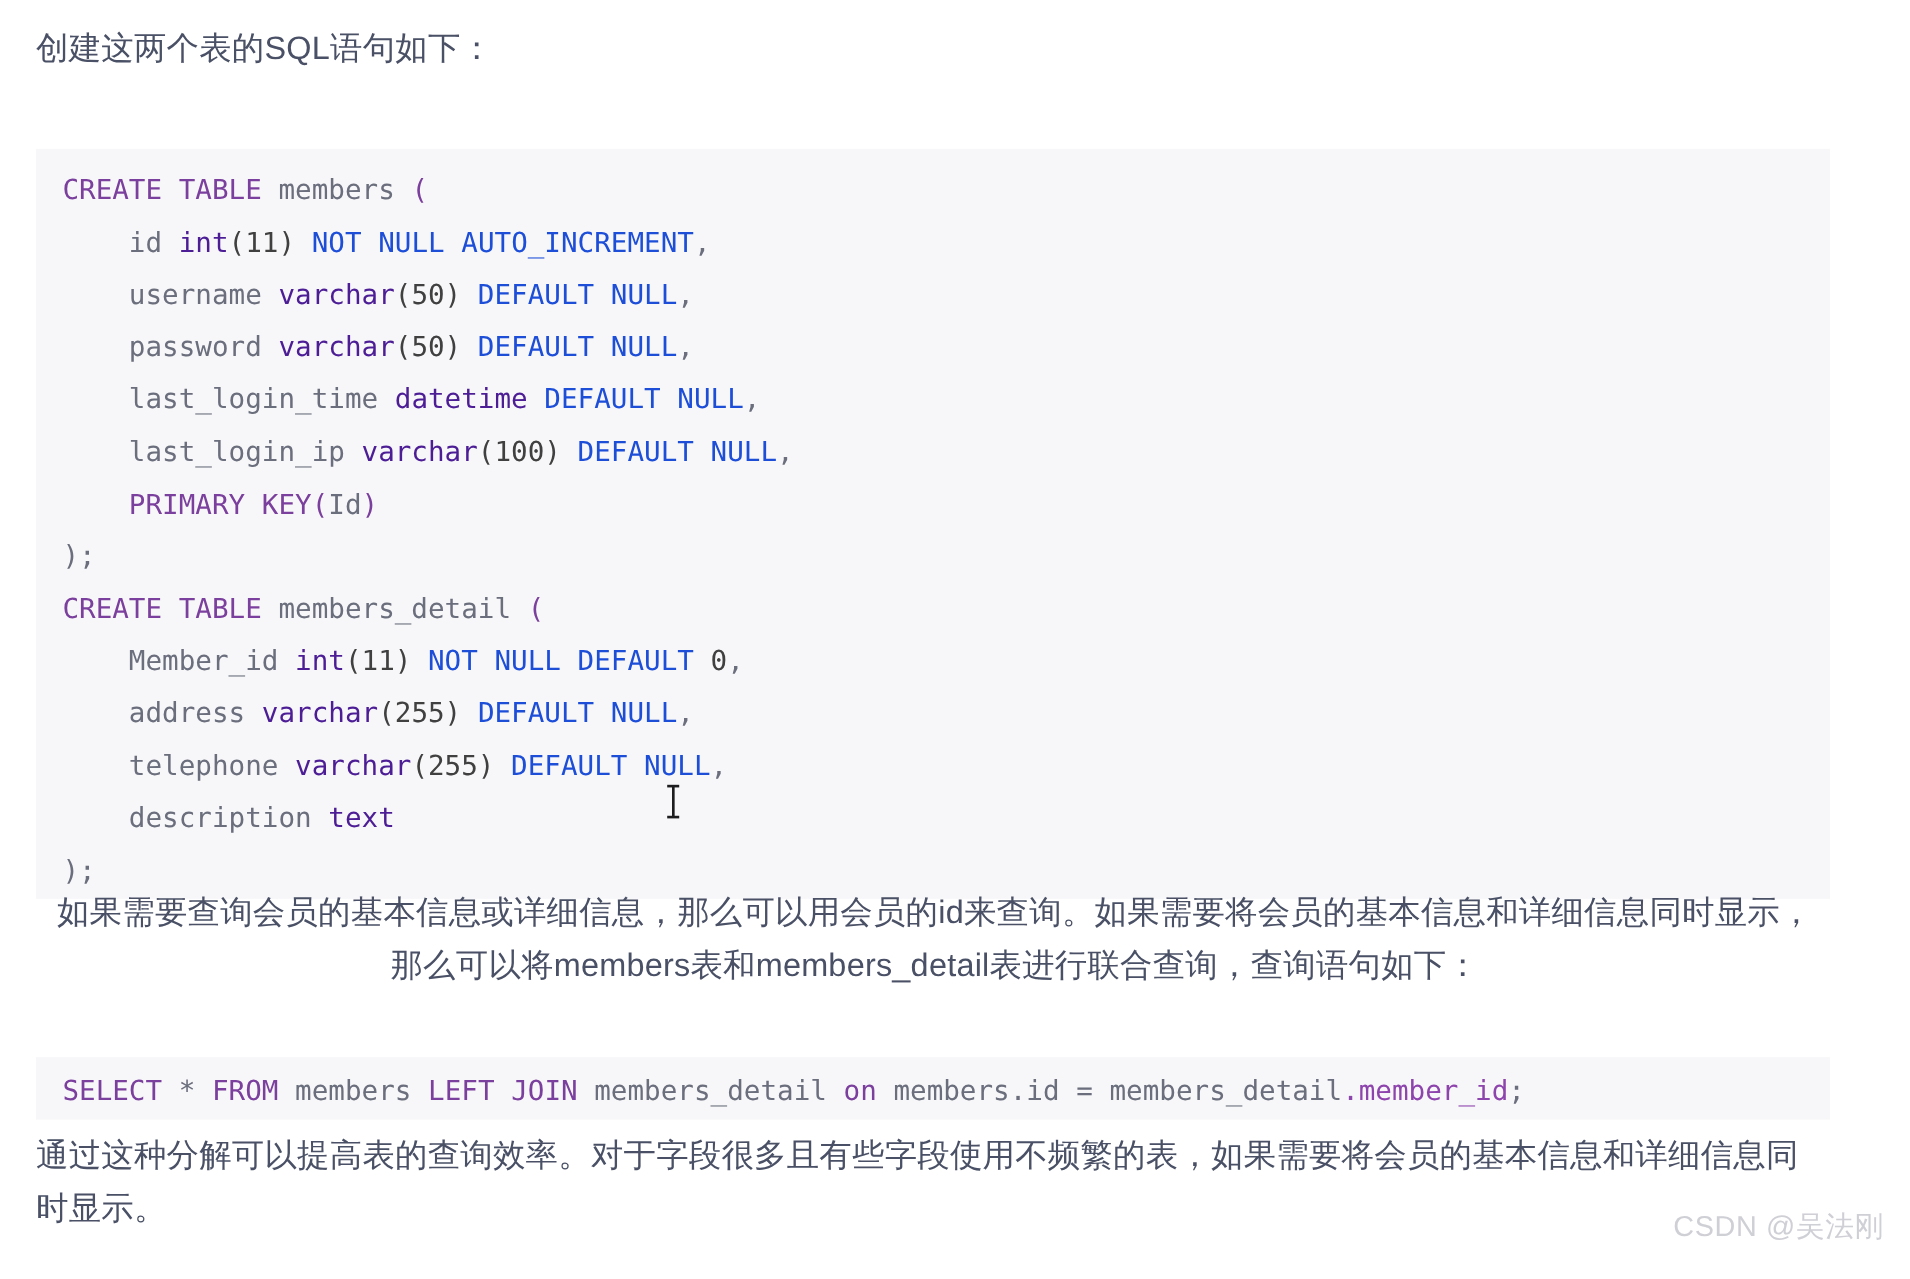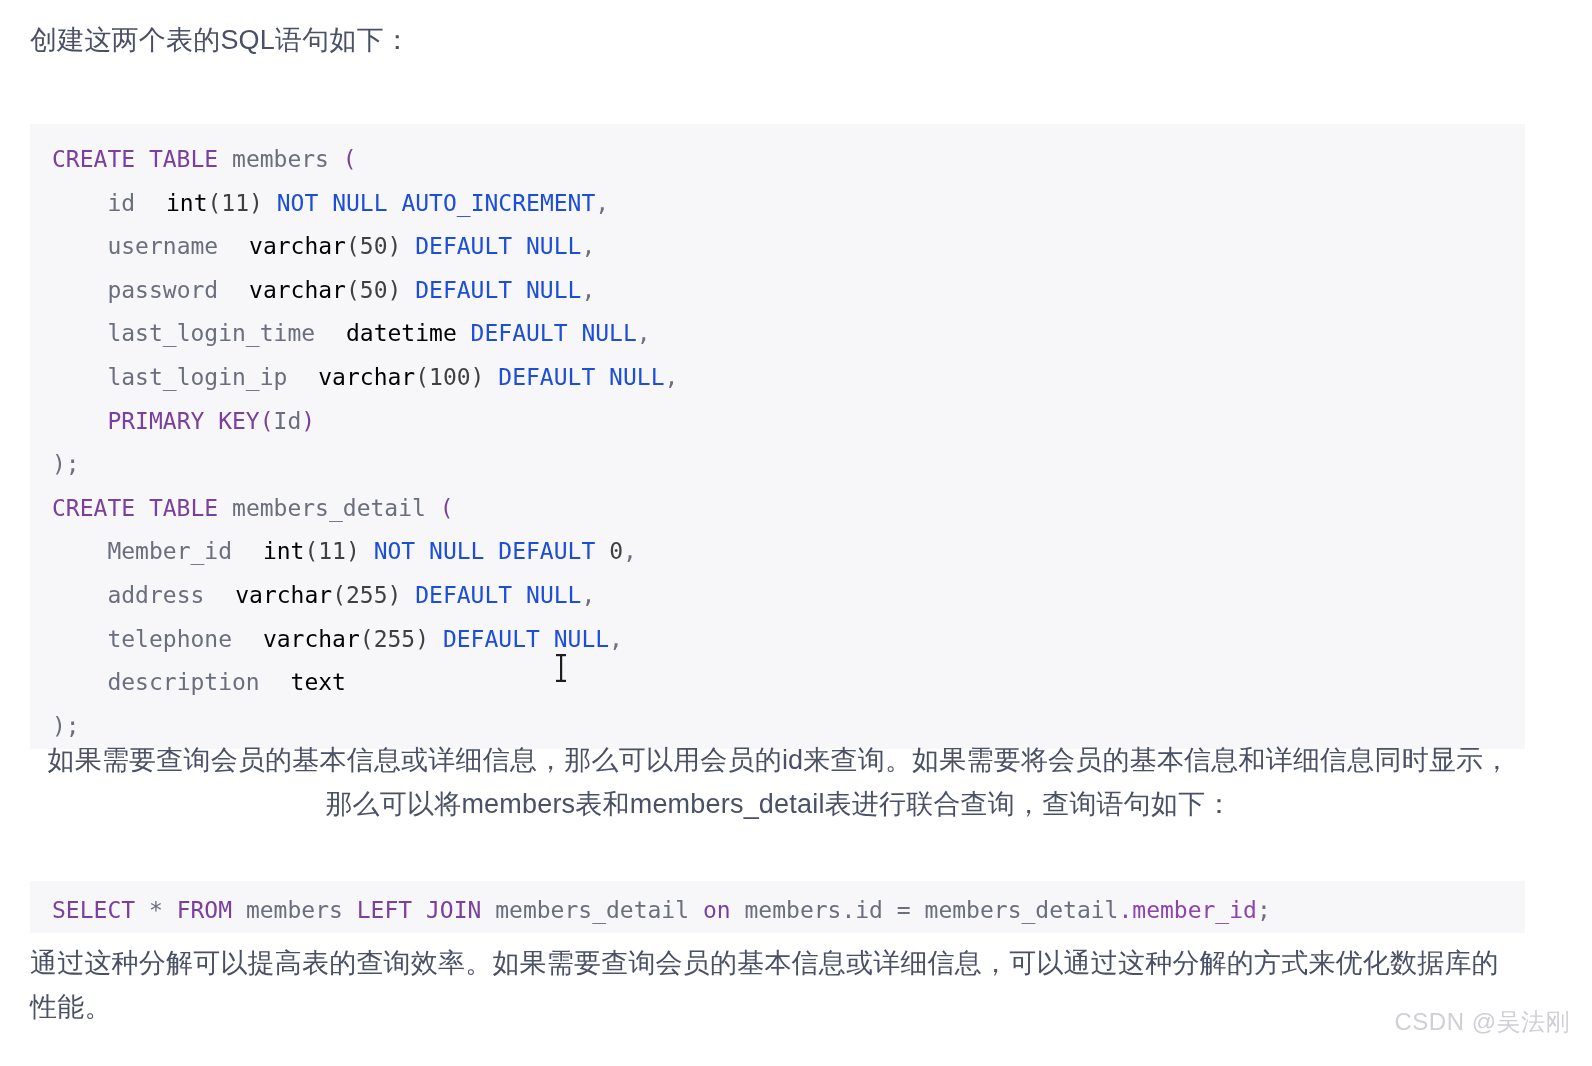--- a/index.html
+++ b/index.html
@@ -82,21 +82,21 @@
   }
 
   .code-line {
     height: 43.6px;
     white-space: pre;
   }
 
   
   .kw   { color: #7b3f9d; }   
   .kw2  { color: #1d4ed8; }   
-  .typ  { color: #000000; margin-left: 17px; }   
+  .typ  { color: #4c1d95; }   
   .num  { color: #404040; }   
   .pun  { color: #6b6f7d; }   
   .nam  { color: #6b6f7d; }   
   .prop { color: #8e44ad; text-align: right; }   
   .op   { color: #6b6f7d; }   
 
   
   #text-cursor {
     position: absolute;
     left: 553px;
@@ -130,17 +130,17 @@
   <svg id="text-cursor" viewBox="0 0 16 32" xmlns="http://www.w3.org/2000/svg">
     <rect x="7" y="3" width="2.2" height="26" fill="#1d1d1f"></rect>
     <rect x="3" y="2" width="10" height="2.2" fill="#1d1d1f"></rect>
     <rect x="3" y="27.8" width="10" height="2.2" fill="#1d1d1f"></rect>
   </svg>
 
   <div class="prose" id="middle-paragraph">如果需要查询会员的基本信息或详细信息，那么可以用会员的id来查询。如果需要将会员的基本信息和详细信息同时显示，那么可以将members表和members_detail表进行联合查询，查询语句如下：</div>
 
   <pre class="code-block" id="code-block-select"><div class="code-line"><span class="kw">SELECT</span> <span class="op">*</span> <span class="kw">FROM</span> <span class="nam">members</span> <span class="kw">LEFT JOIN</span> <span class="nam">members_detail</span> <span class="kw">on</span> <span class="nam">members.id</span> <span class="op">=</span> <span class="nam">members_detail</span><span class="prop">.member_id</span><span class="pun">;</span></div></pre>
 
-  <div class="prose" id="closing-paragraph">通过这种分解可以提高表的查询效率。如果需要查询会员的基本信息或详细信息，可以通过这种分解的方式来优化数据库的性能。</div>
+  <div class="prose" id="closing-paragraph">通过这种分解可以提高表的查询效率。对于字段很多且有些字段使用不频繁的表，如果需要将会员的基本信息和详细信息同时显示。</div>
 
   <div id="watermark">CSDN @吴法刚</div>
 
 </div>
 
 </body></html>

